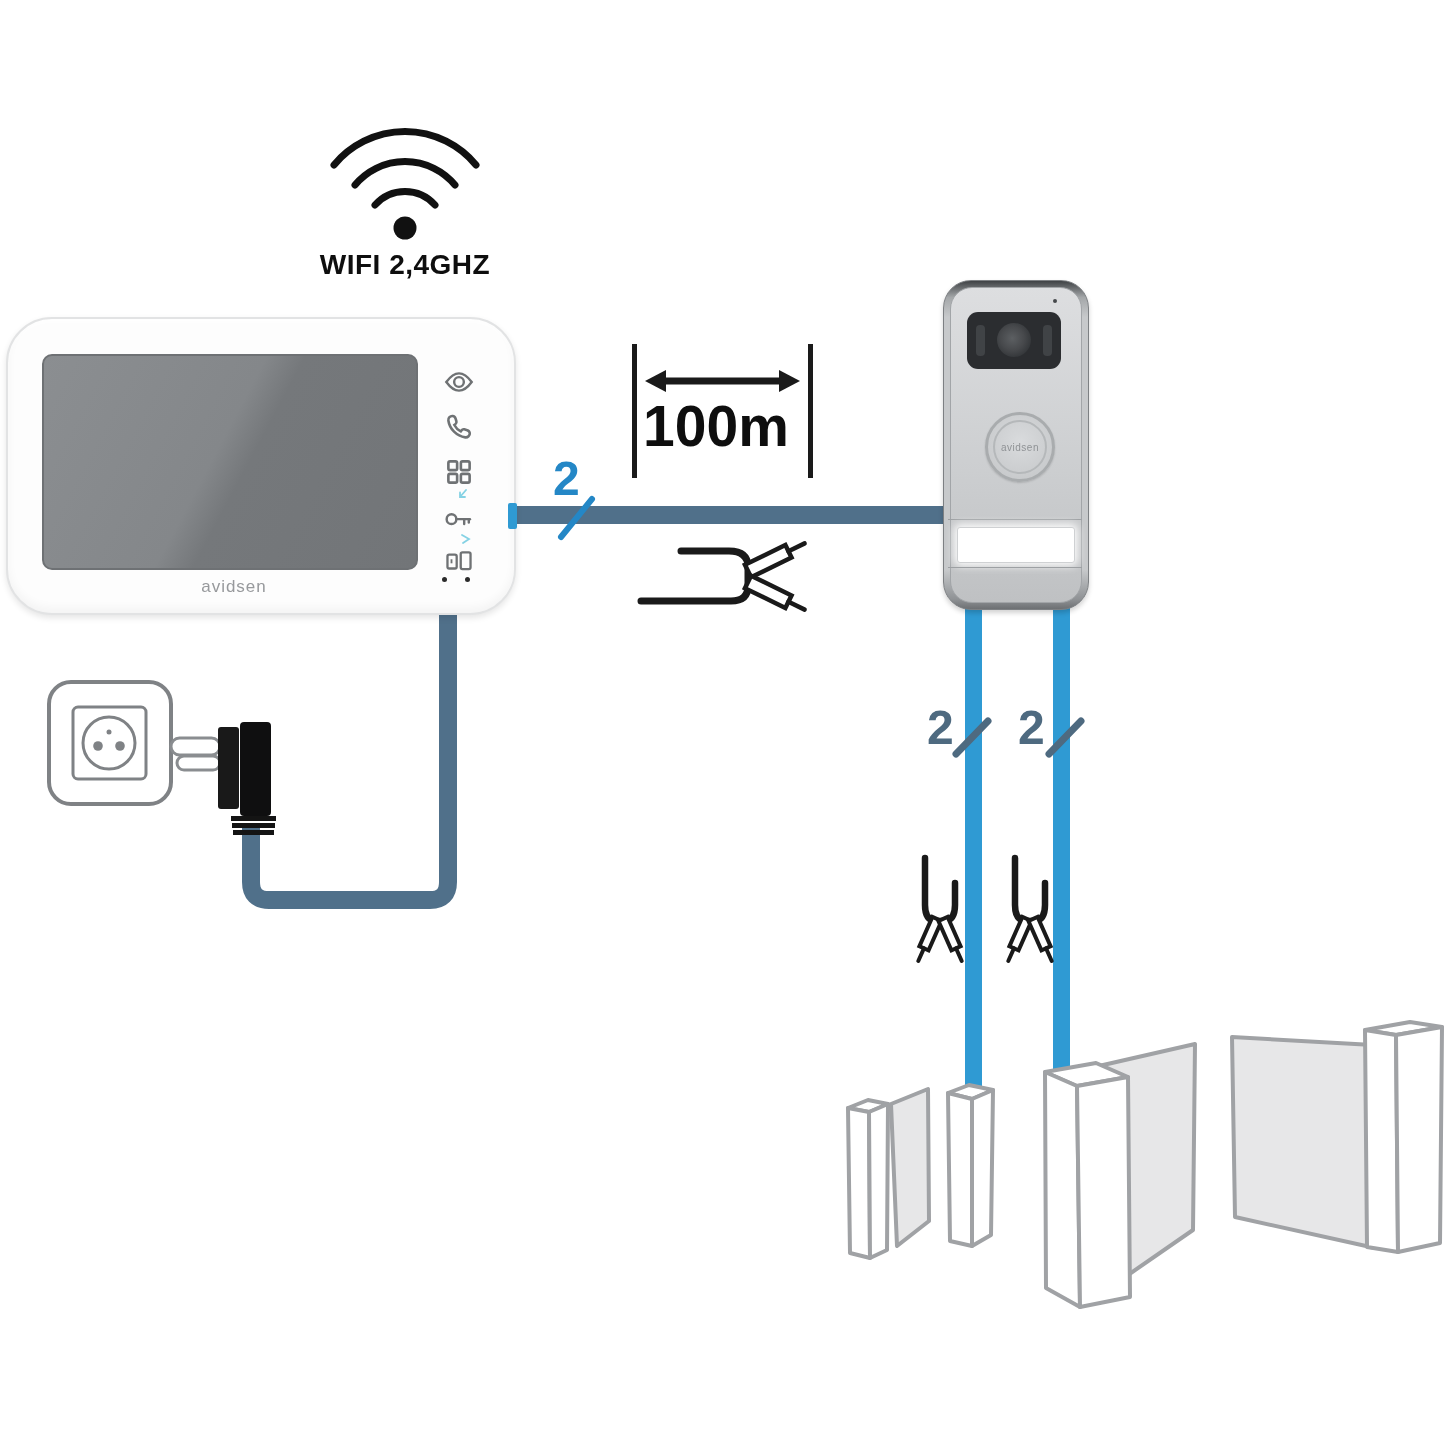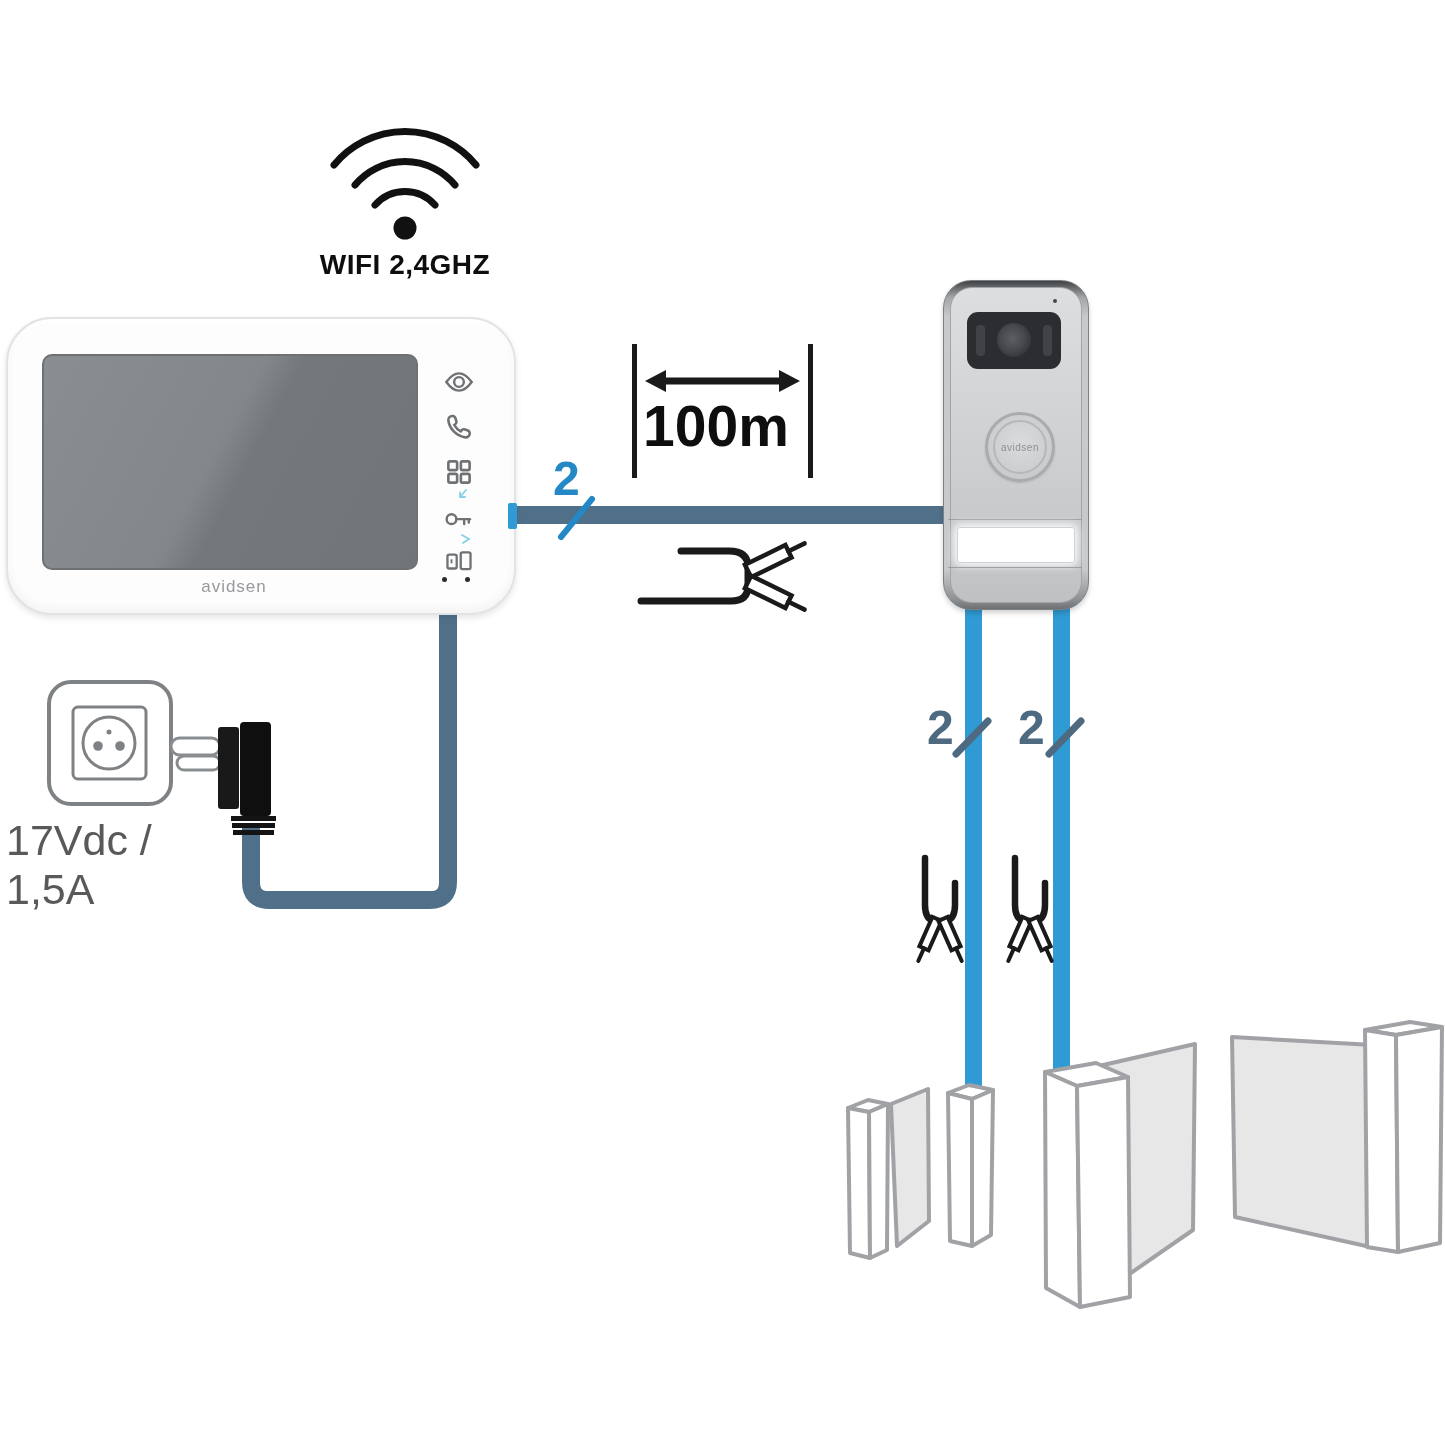--- a/index.html
+++ b/index.html
@@ -178,21 +178,20 @@
 
   <svg class="abs" style="left:168px;top:712px;" width="115" height="128" viewBox="0 0 115 128">
     <rect x="3" y="26" width="49" height="17" rx="8.5" fill="#fff" stroke="#8a8d90" stroke-width="3"></rect>
     <rect x="9" y="44" width="43" height="14" rx="7" fill="#fff" stroke="#8a8d90" stroke-width="3"></rect>
     <rect x="50" y="15" width="21" height="82" rx="3" fill="#191919"></rect>
     <rect x="72" y="10" width="31" height="94" rx="4" fill="#0f0f10"></rect>
     <rect x="63" y="104" width="45" height="5" fill="#141414"></rect>
     <rect x="64" y="111" width="43" height="5" fill="#141414"></rect>
     <rect x="65" y="118" width="41" height="5" fill="#141414"></rect>
   </svg>
-  <div class="abs power-label">17Vdc / 1,5A</div>
 
   <div class="abs distance-label">100m</div>
   <div class="abs num-label blue" style="left:553px;top:455px;">2</div>
   <div class="abs num-label slate" style="left:927px;top:704px;">2</div>
   <div class="abs num-label slate" style="left:1018px;top:704px;">2</div>
 
   <div class="abs doorbell">
     <div class="abs doorbell-face"></div>
     <div class="abs doorbell-camera">
       <div class="abs doorbell-lens"></div>

